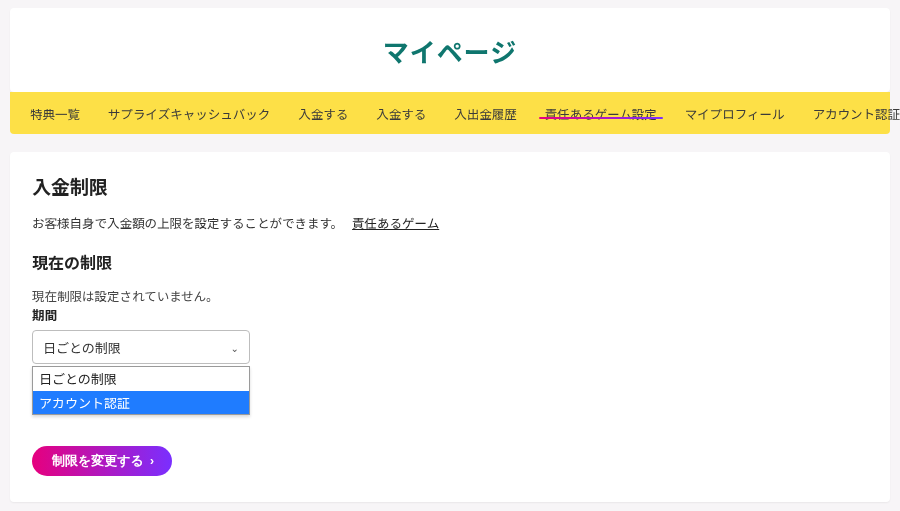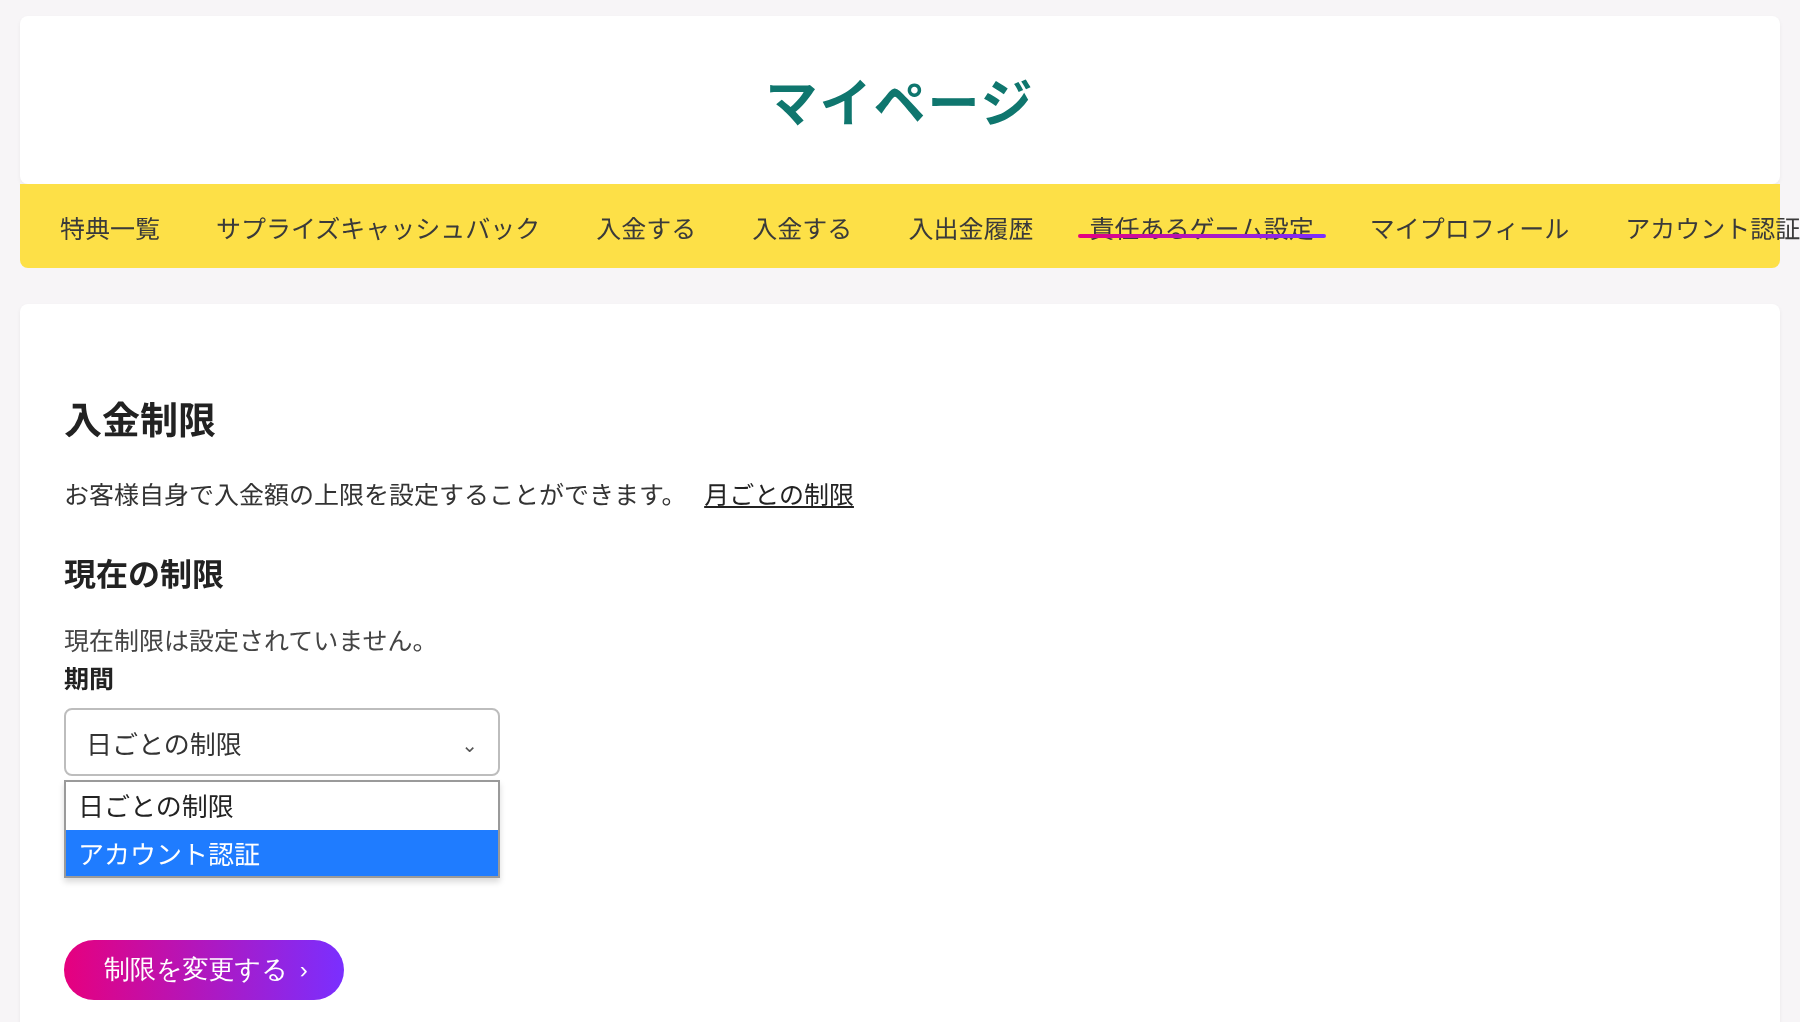--- a/index.html
+++ b/index.html
@@ -63,21 +63,20 @@
     box-shadow: 0 1px 2px rgba(0,0,0,0.06);
     padding: 20px 22px 26px 22px;
     position: relative;
   }
 
   .panel h2 {
     font-size: 19px;
     font-weight: 700;
     color: #222;
     margin-bottom: 14px;
-    margin-top: 24px;
   }
   .panel p.desc {
     font-size: 12.5px;
     color: #333;
     margin-bottom: 18px;
   }
   .panel p.desc a {
     color: #222;
     text-decoration: underline;
     margin-left: 6px;
@@ -148,21 +147,21 @@
   .submit-area { margin-top: 82px; }
   .pill-btn {
     display: inline-flex;
     align-items: center;
     height: 30px;
     padding: 0 18px 0 20px;
     border-radius: 16px;
     background: linear-gradient(90deg, #e6007e 0%, #7a2fff 100%);
     color: #fff;
     font-size: 13px;
-    font-weight: 400;
+    font-weight: 700;
     border: none;
     cursor: pointer;
   }
   .pill-btn .arrow { margin-left: 6px; font-size: 12px; }
 </style>
 </head>
 <body>
 
 <div class="header-card">
   <h1>マイページ</h1>
@@ -192,21 +191,21 @@
     </div>
   <div class="tab">
       <span>アカウント認証</span>
     </div>
 </nav>
 
 <section class="panel">
   <h2>入金制限</h2>
   <p class="desc">
     <span>お客様自身で入金額の上限を設定することができます。</span>
-    <a>月ごとの制限</a>
+    <a>責任あるゲーム</a>
   </p>
 
   <h3>現在の制限</h3>
   <p class="note">現在制限は設定されていません。</p>
 
   <label class="field-label">期間</label>
 
   <div class="select-wrap">
     <div class="select-box">
       <span>日ごとの制限</span>

